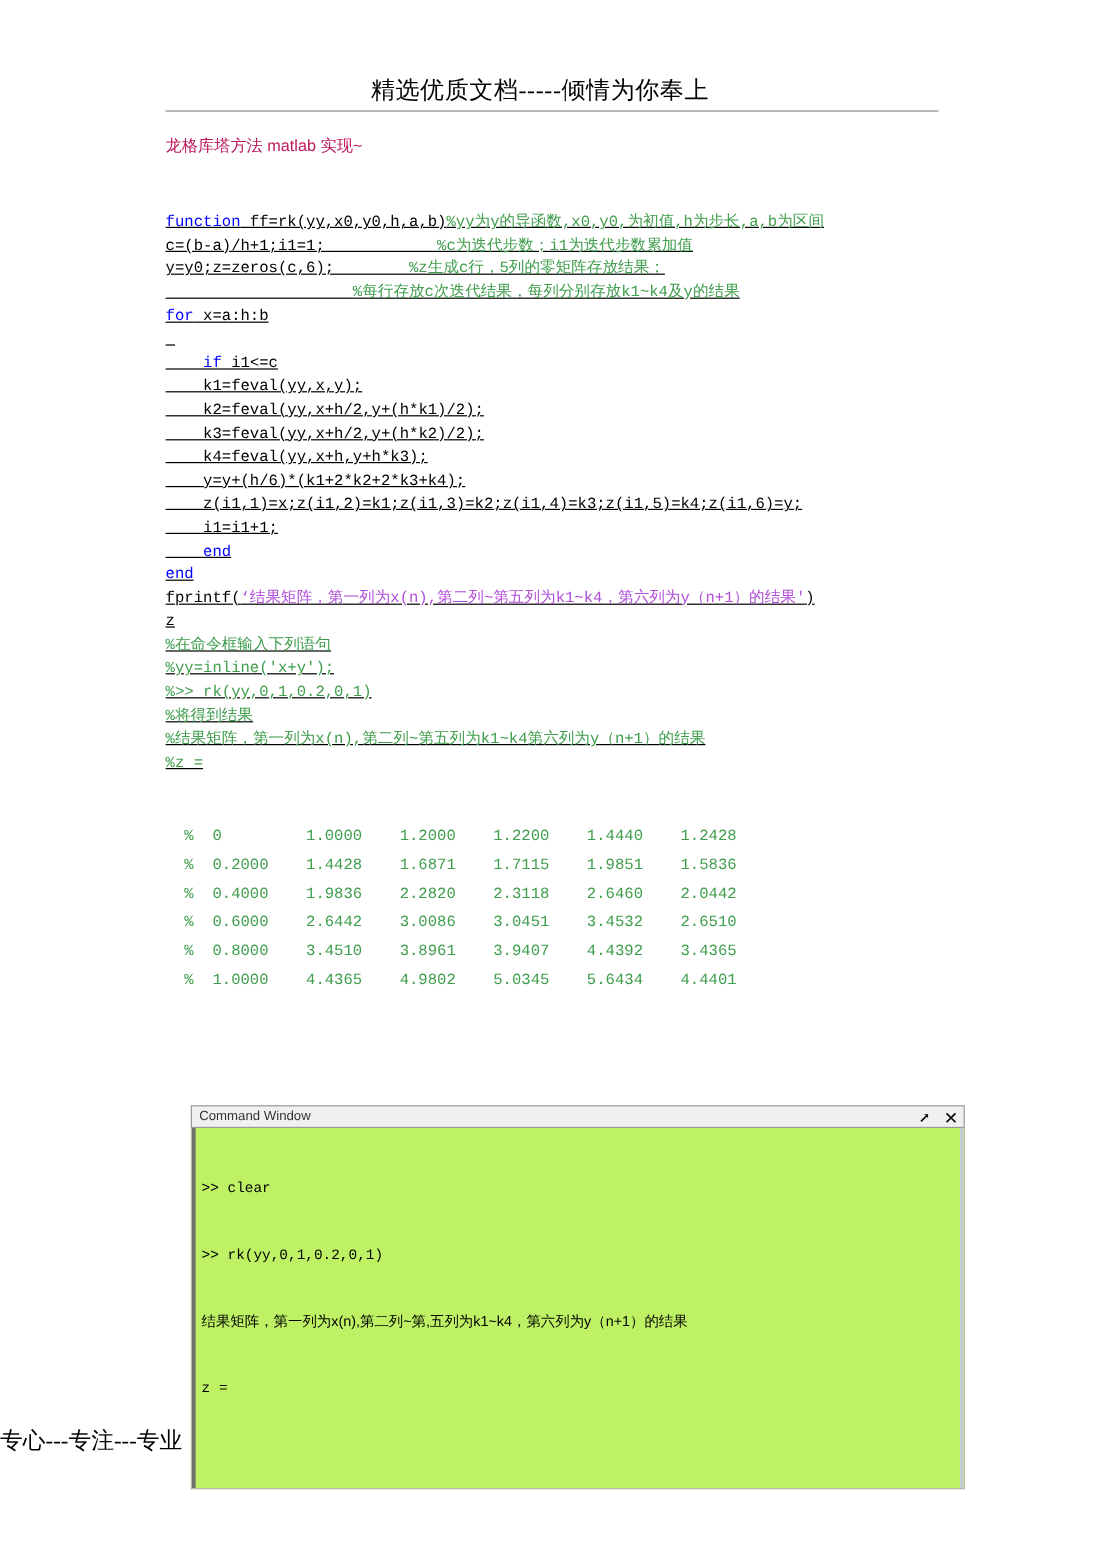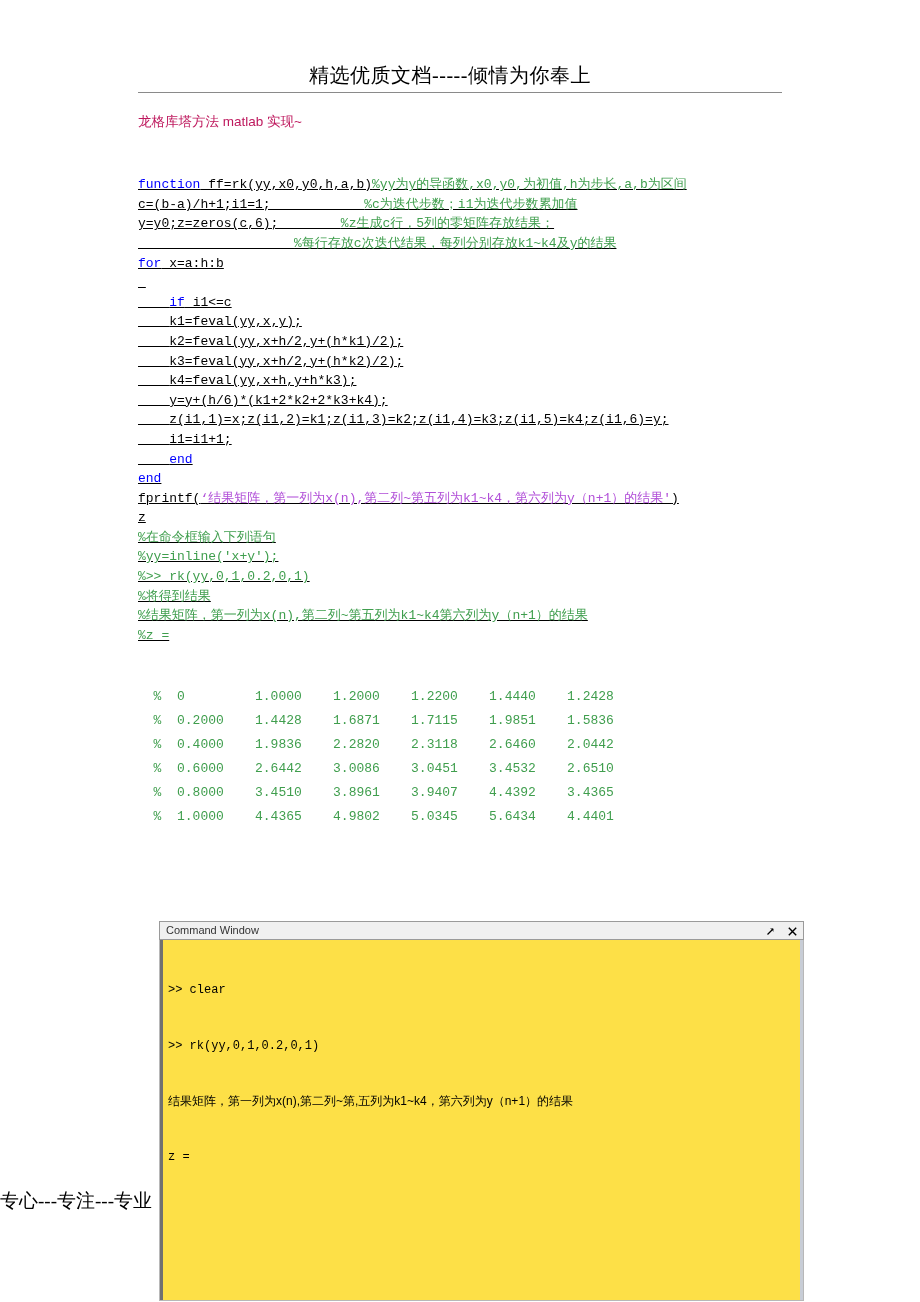--- a/index.html
+++ b/index.html
@@ -116,25 +116,25 @@
   }
   .tb-btn {
     width: 13px; height: 13px;
     display: flex; align-items: center; justify-content: center;
     cursor: default;
   }
   .tb-btn svg { display: block; }
 
   .cmdwin-body {
     position: relative;
-    height: 361px;
+    height: 301px;
     border: 1px solid #b8b8b8;
     border-top: none;
     box-sizing: border-box;
-    background: #fde047;
+    background: #bef264;
     overflow: hidden;
   }
   
   .cmd-gutter {
     position: absolute;
     left: 0; top: 0;
     width: 3px; height: 100%;
     background: #707070;
   }
   

